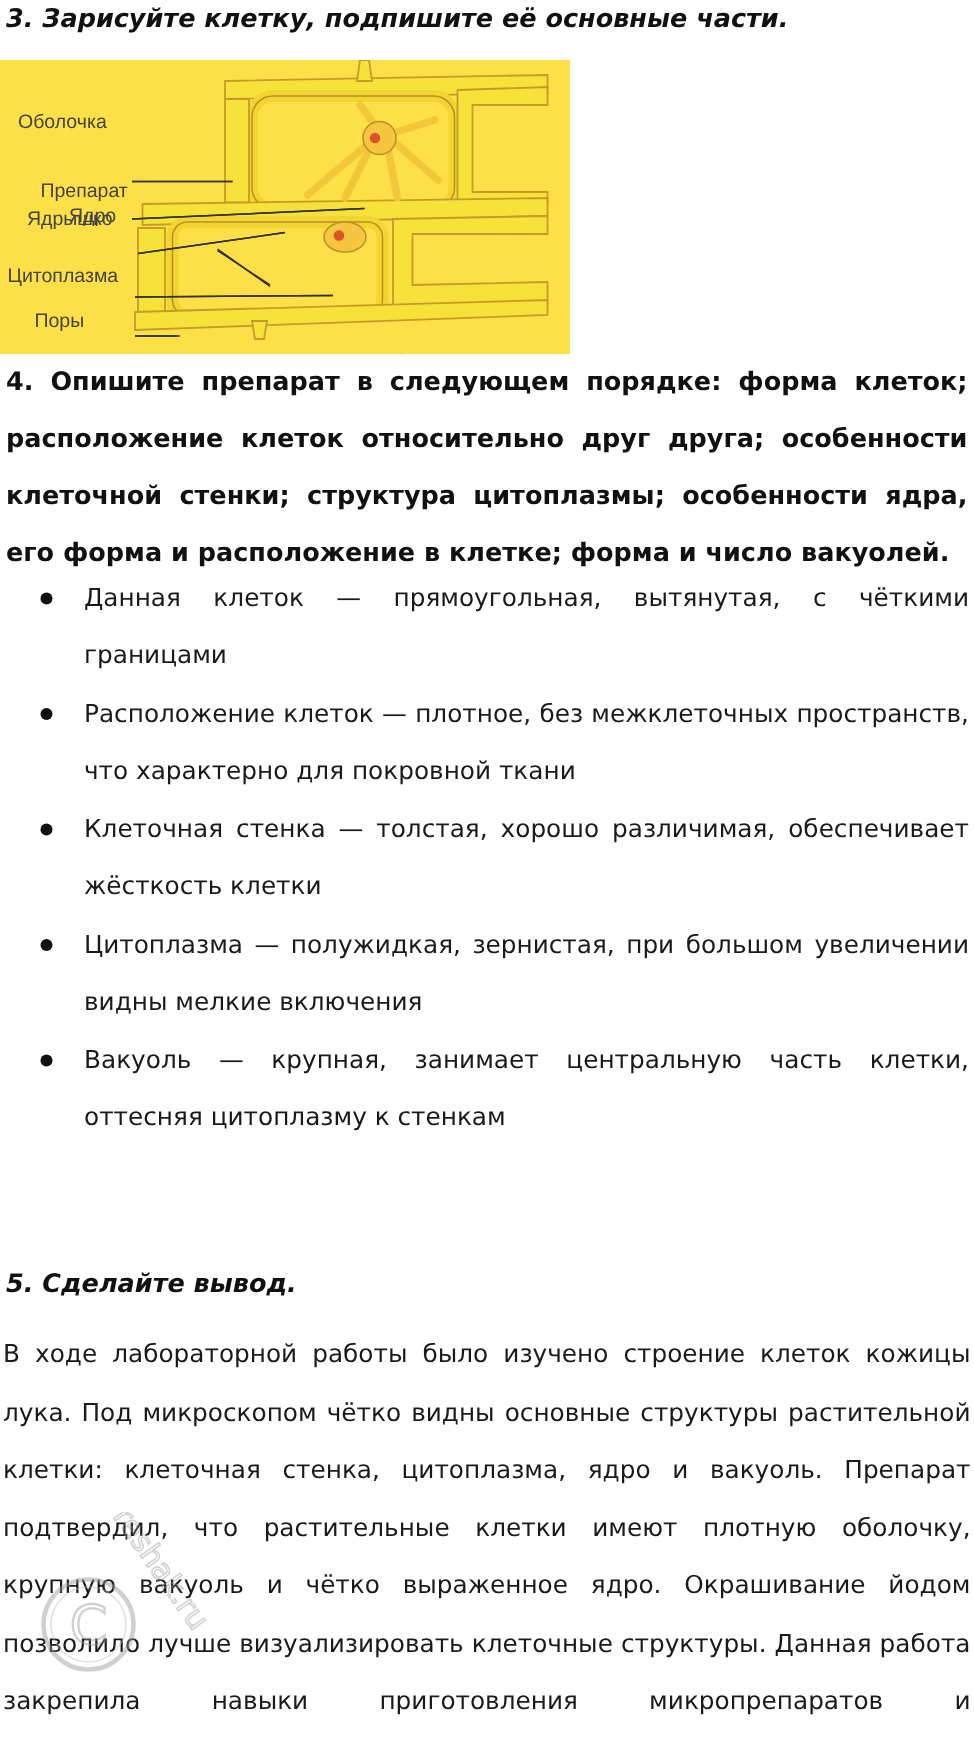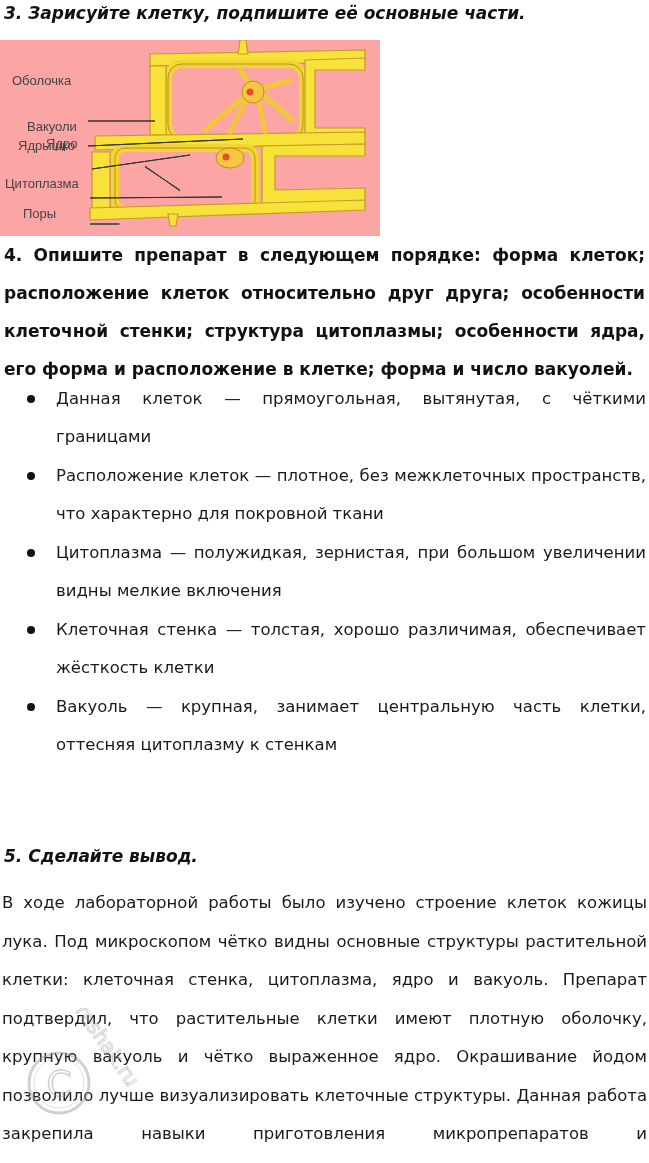--- a/index.html
+++ b/index.html
@@ -9,21 +9,21 @@
   .heading {
     position: absolute; left: 4px;
     font-weight: bold; font-size: 17px; color: #111;
     letter-spacing: 0px;
     font-style: italic;
   }
   #h3 { top: 3px; }
 
   .figure {
     position: absolute; left: 0; top: 40px; width: 380px; height: 196px;
-    background: #fca5a5;
+    background: #fde047;
   }
   .figure svg { width: 380px; height: 196px; display: block; }
   .fig-label {
     position: absolute; font-family: "Liberation Sans", sans-serif;
     font-size: 13px; color: #444; white-space: nowrap;
   }
 
   .task4 {
     position: absolute; left: 4px; top: 236px; width: 641px;
     font-weight: bold; font-size: 17px; line-height: 38px;
@@ -123,33 +123,33 @@
       <line x1="145" y1="167" x2="180" y2="190"></line>
       <line x1="90" y1="198" x2="222" y2="197"></line>
       <line x1="90" y1="224" x2="120" y2="224"></line>
       <line x1="70" y1="256" x2="260" y2="250"></line>
       <line x1="130" y1="256" x2="140" y2="240"></line>
       <line x1="255" y1="250" x2="268" y2="236"></line>
     </g>
   </svg>
   <span class="fig-label" style="left:12px; top:33px;">Оболочка</span>
   <span class="fig-label" style="left:46px; top:56px;margin-top:40px;">Ядро</span>
-  <span class="fig-label" style="left:27px; top:79px;">Вакуоли</span>
+  <span class="fig-label" style="left:27px; top:79px;">Препарат</span>
   <span class="fig-label" style="left:18px; top:98px;">Ядрышко</span>
   <span class="fig-label" style="left:5px; top:136px;">Цитоплазма</span>
   <span class="fig-label" style="left:23px; top:166px;">Поры</span>
 </div>
 
 <div class="task4">4. Опишите препарат в следующем порядке: форма клеток; расположение клеток относительно друг друга; особенности клеточной стенки; структура цитоплазмы; особенности ядра, его форма и расположение в клетке; форма и число вакуолей.</div>
 
 <ul class="list">
   <li><span class="bullet"></span><span>Данная клеток — прямоугольная, вытянутая, с чёткими границами</span></li>
   <li><span class="bullet"></span><span>Расположение клеток — плотное, без межклеточных пространств, что характерно для покровной ткани</span></li>
+  <li><span class="bullet"></span><span>Клеточная стенка — толстая, хорошо различимая, обеспечивает жёсткость клетки</span></li>
   <li><span class="bullet"></span><span>Цитоплазма — полужидкая, зернистая, при большом увеличении видны мелкие включения</span></li>
-  <li><span class="bullet"></span><span>Клеточная стенка — толстая, хорошо различимая, обеспечивает жёсткость клетки</span></li>
   <li><span class="bullet"></span><span>Вакуоль — крупная, занимает центральную часть клетки, оттесняя цитоплазму к стенкам</span></li>
 </ul>
 
 <div class="heading" id="h5">5. Сделайте вывод.</div>
 
 <p class="conclusion">В ходе лабораторной работы было изучено строение клеток кожицы лука. Под микроскопом чётко видны основные структуры растительной клетки: клеточная стенка, цитоплазма, ядро и вакуоль. Препарат подтвердил, что растительные клетки имеют плотную оболочку, крупную вакуоль и чётко выраженное ядро. Окрашивание йодом позволило лучше визуализировать клеточные структуры. Данная работа закрепила навыки приготовления микропрепаратов и микроскопирования.</p>
 
 <svg class="watermark" viewBox="0 0 140 120" xmlns="http://www.w3.org/2000/svg">
   <circle cx="45" cy="75" r="30" fill="none" stroke="#999" stroke-width="3"></circle>
   <circle cx="45" cy="75" r="25" fill="none" stroke="#bbb" stroke-width="1"></circle>

